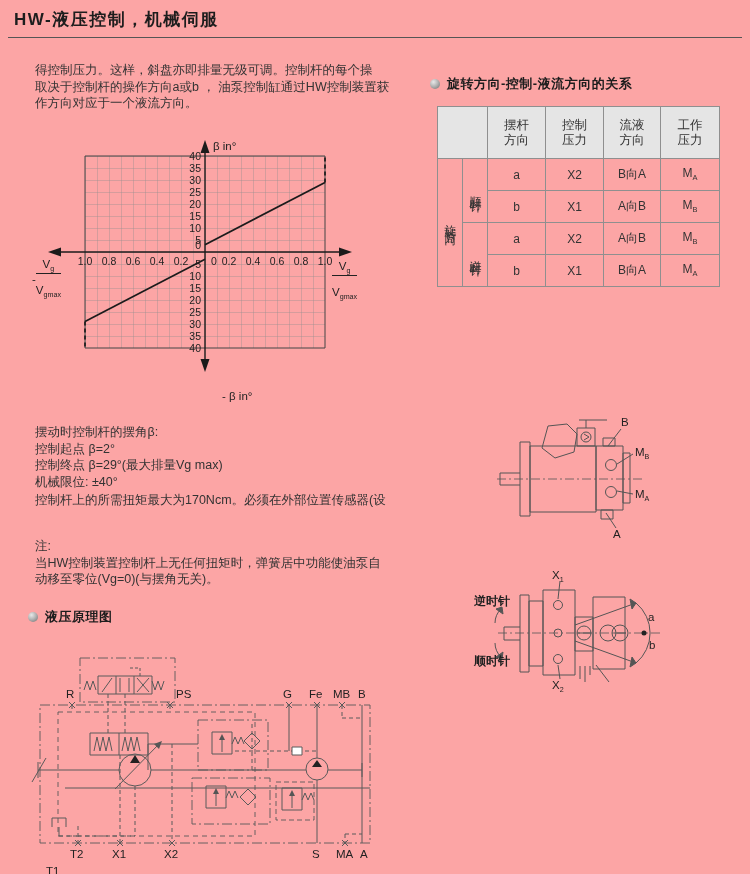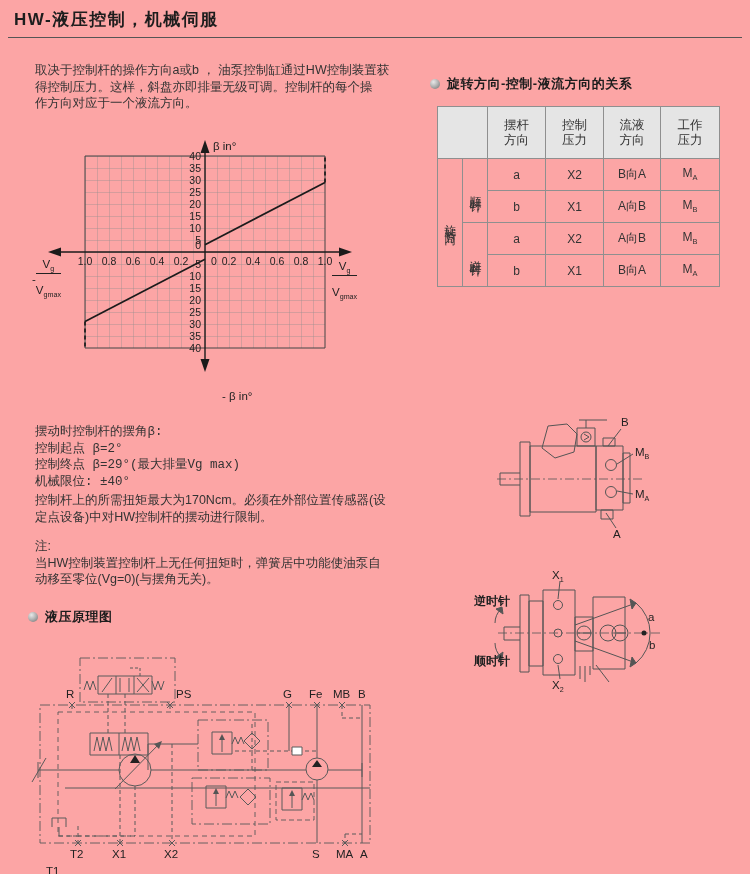--- a/index.html
+++ b/index.html
@@ -35,22 +35,22 @@
 </style>
 </head>
 <body>
 
 <div class="page">
 
   <div class="abs page-title">HW-液压控制，机械伺服</div>
   <div class="abs title-rule"></div>
 
   <div class="abs body-text" style="left:35px;top:62px;">
+    <div>得控制压力。这样，斜盘亦即排量无级可调。控制杆的每个操</div>
     <div>取决于控制杆的操作方向a或b ， 油泵控制缸通过HW控制装置获</div>
-    <div>得控制压力。这样，斜盘亦即排量无级可调。控制杆的每个操</div>
     <div>作方向对应于一个液流方向。</div>
   </div>
 
   <div class="abs" style="left:10px;top:138px;width:370px;height:250px;">
     <svg class="art" id="chart-svg" width="370" height="250" viewBox="0 0 370 250">
       <defs>
         <pattern id="grid" width="12" height="12" x="75" y="18" patternUnits="userSpaceOnUse">
           <path d="M12 0 H0 V12" fill="none" stroke="#8d8d8d" stroke-width="0.7"></path>
         </pattern>
       </defs>
@@ -171,29 +171,28 @@
     </tr>
     <tr style="height:32px;">
       <td>b</td>
       <td>X1</td>
       <td>B向A</td>
       <td><span>M</span><sub>A</sub></td>
     </tr>
   </tbody>
     </table>
 
-  <div class="abs body-text" style="left:35px;top:424px;font-family:Liberation Mono, monospace;">
+  <div class="abs body-text" style="left:35px;top:424px;">
     <div>摆动时控制杆的摆角β:</div>
     <div>控制起点 β=2°</div>
     <div>控制终点 β=29°(最大排量Vg max)</div>
     <div>机械限位:  ±40°</div>
   </div>
   <div class="abs body-text" style="left:35px;top:492px;">
     <div>控制杆上的所需扭矩最大为170Ncm。必须在外部位置传感器(设</div>
-    <div>定点设备)中对HW控制杆的摆动进行限制。</div>
   </div>
   <div class="abs body-text" style="left:35px;top:538px;">
     <div>注:</div>
     <div>当HW控制装置控制杆上无任何扭矩时，弹簧居中功能使油泵自</div>
     <div>动移至零位(Vg=0)(与摆角无关)。</div>
   </div>
 
   <div class="abs" style="left:495px;top:398px;width:255px;height:165px;">
     <svg class="art" width="255" height="165" viewBox="0 0 255 165">
       <g fill="none" stroke="#555" stroke-width="1">

